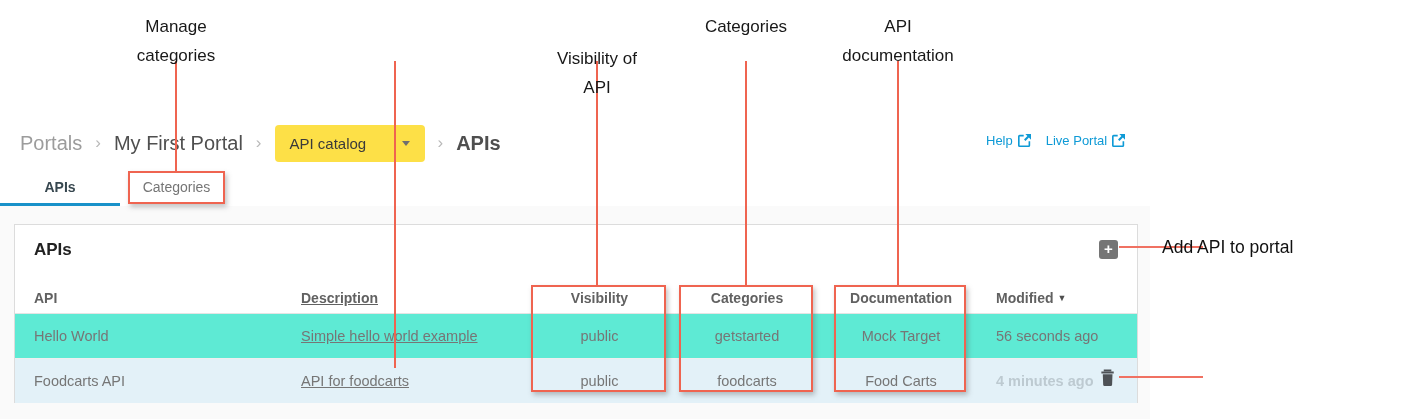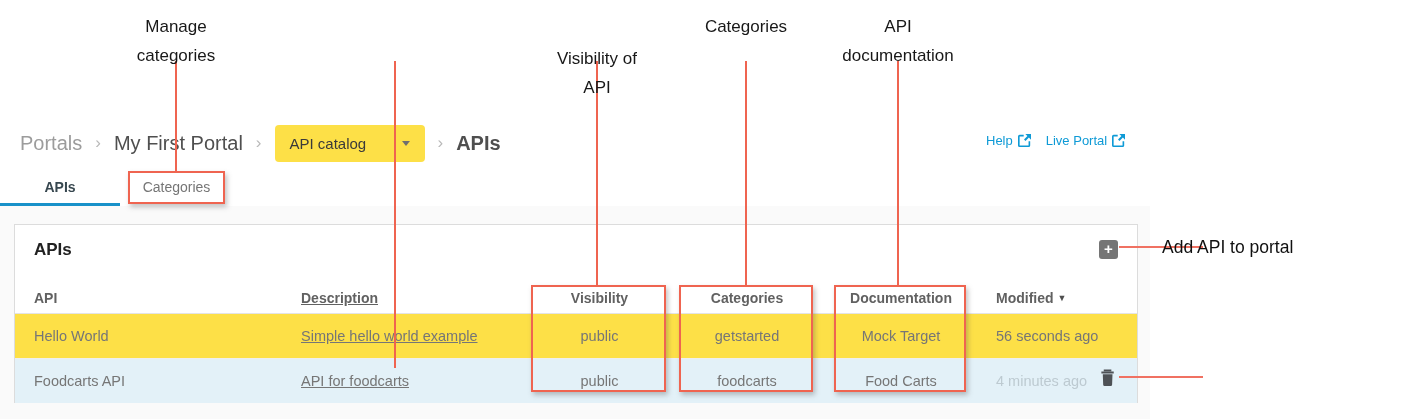--- a/index.html
+++ b/index.html
@@ -40,24 +40,24 @@
   .col-desc { left:286px; width:225px;text-decoration:underline; }
   .col-vis  { left:517px; width:135px; text-align:center; }
   .col-cat  { left:665px; width:134px; text-align:center; }
   .col-doc  { left:820px; width:132px; text-align:center; }
   .col-mod  { left:981px; width:150px; }
   .sort-arrow { font-size:9px; color:#4f4f4f; margin-left:4px; position:relative; top:-2px; }
 
   .hdr-divider { position:absolute; left:0; top:88px; width:100%; height:1px; background:#e4e4e4; }
 
   .row { position:absolute; left:0; width:100%; height:45px; cursor:pointer; }
-  .row1 { top:89px; background:#fde047; border-bottom:1px solid #efefef; }
+  .row1 { top:89px; background:#5eead4; border-bottom:1px solid #efefef; }
   .row2 { top:134px; height:44px; background:#e3f1f8; }
   .td { position:absolute; top:0; height:44px; line-height:44px; font-size:14.5px; color:#767676; }
-  .td-faded { color:#bdcad1; }
+  .td-faded { color:#bdcad1;font-weight:bold; }
 
   .trash-btn { position:absolute; left:1084px; top:9px; width:18px; height:19px; cursor:pointer; }
 
   
   .callout-top { position:absolute; top:12px; transform:translateX(-50%); text-align:center; font-size:17px; line-height:29px; color:#181818; white-space:nowrap; z-index:40; }
   .co-1 { left:176px; } .co-2 { left:395px; } .co-3 { left:597px;margin-top:32px; } .co-4 { left:746px; } .co-5 { left:898px; }
 
   .vline { position:absolute; width:2px; background:#ef6450; top:61px; z-index:35; }
   .vl-1 { left:175px; height:110px; }
   .vl-2 { left:394px; height:307px; }

